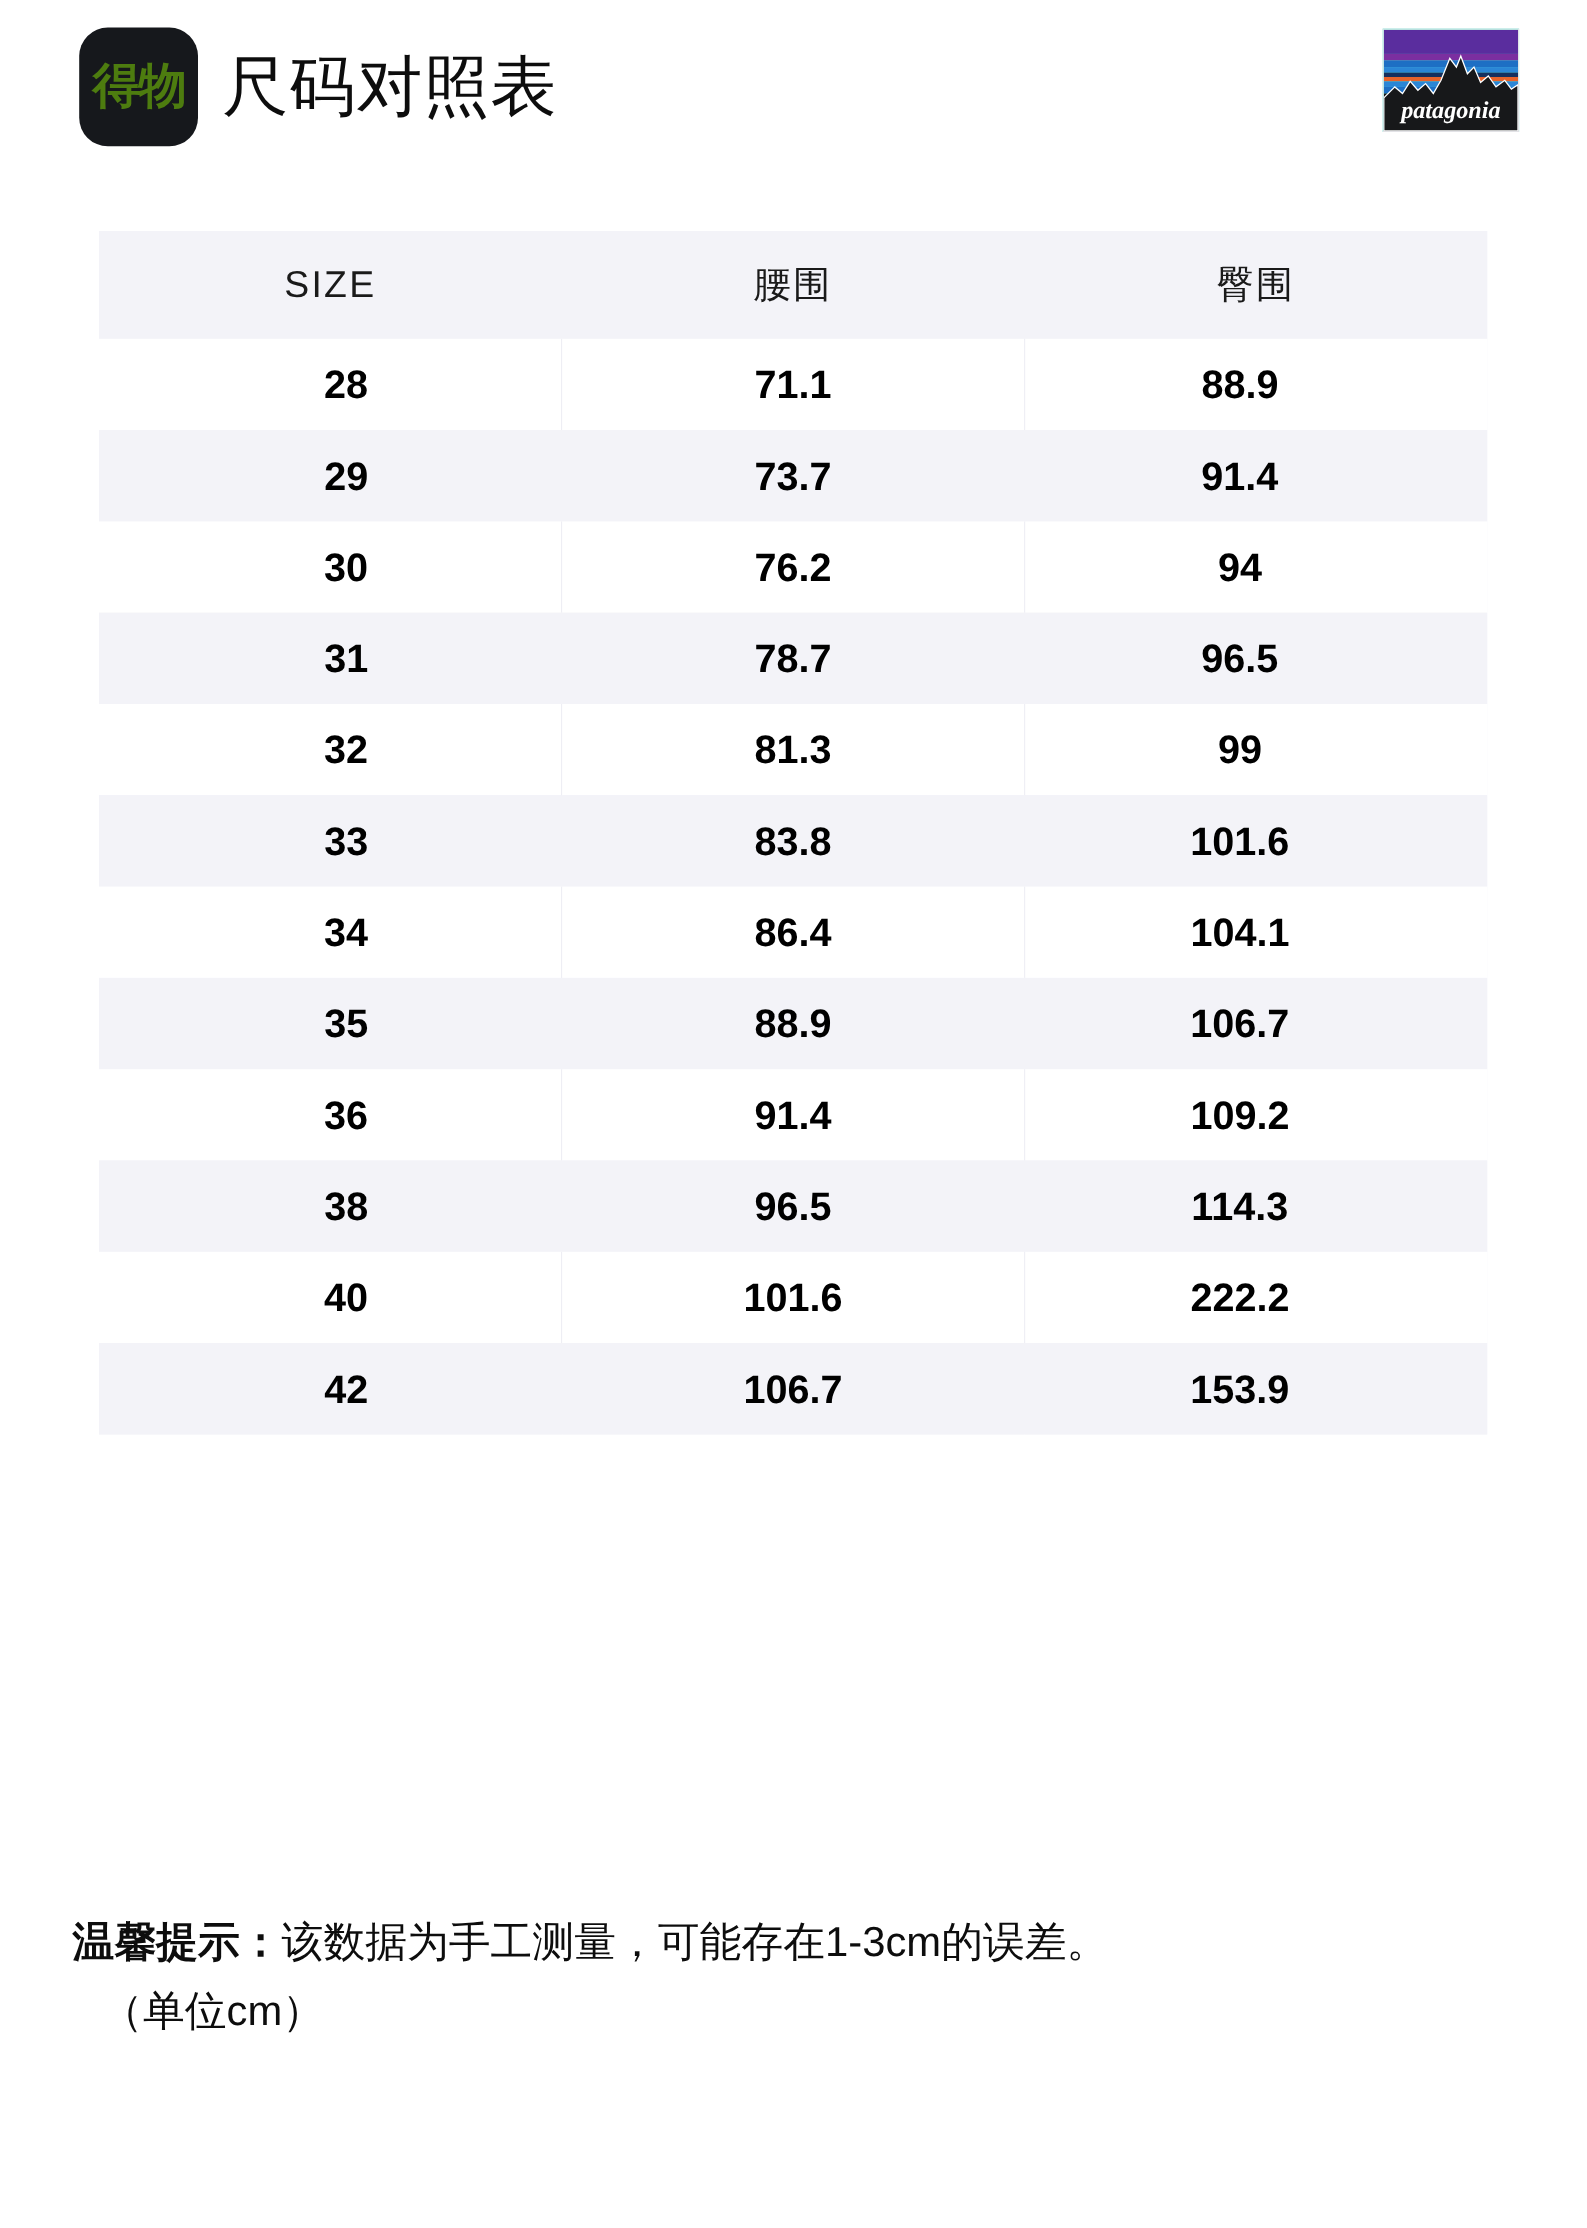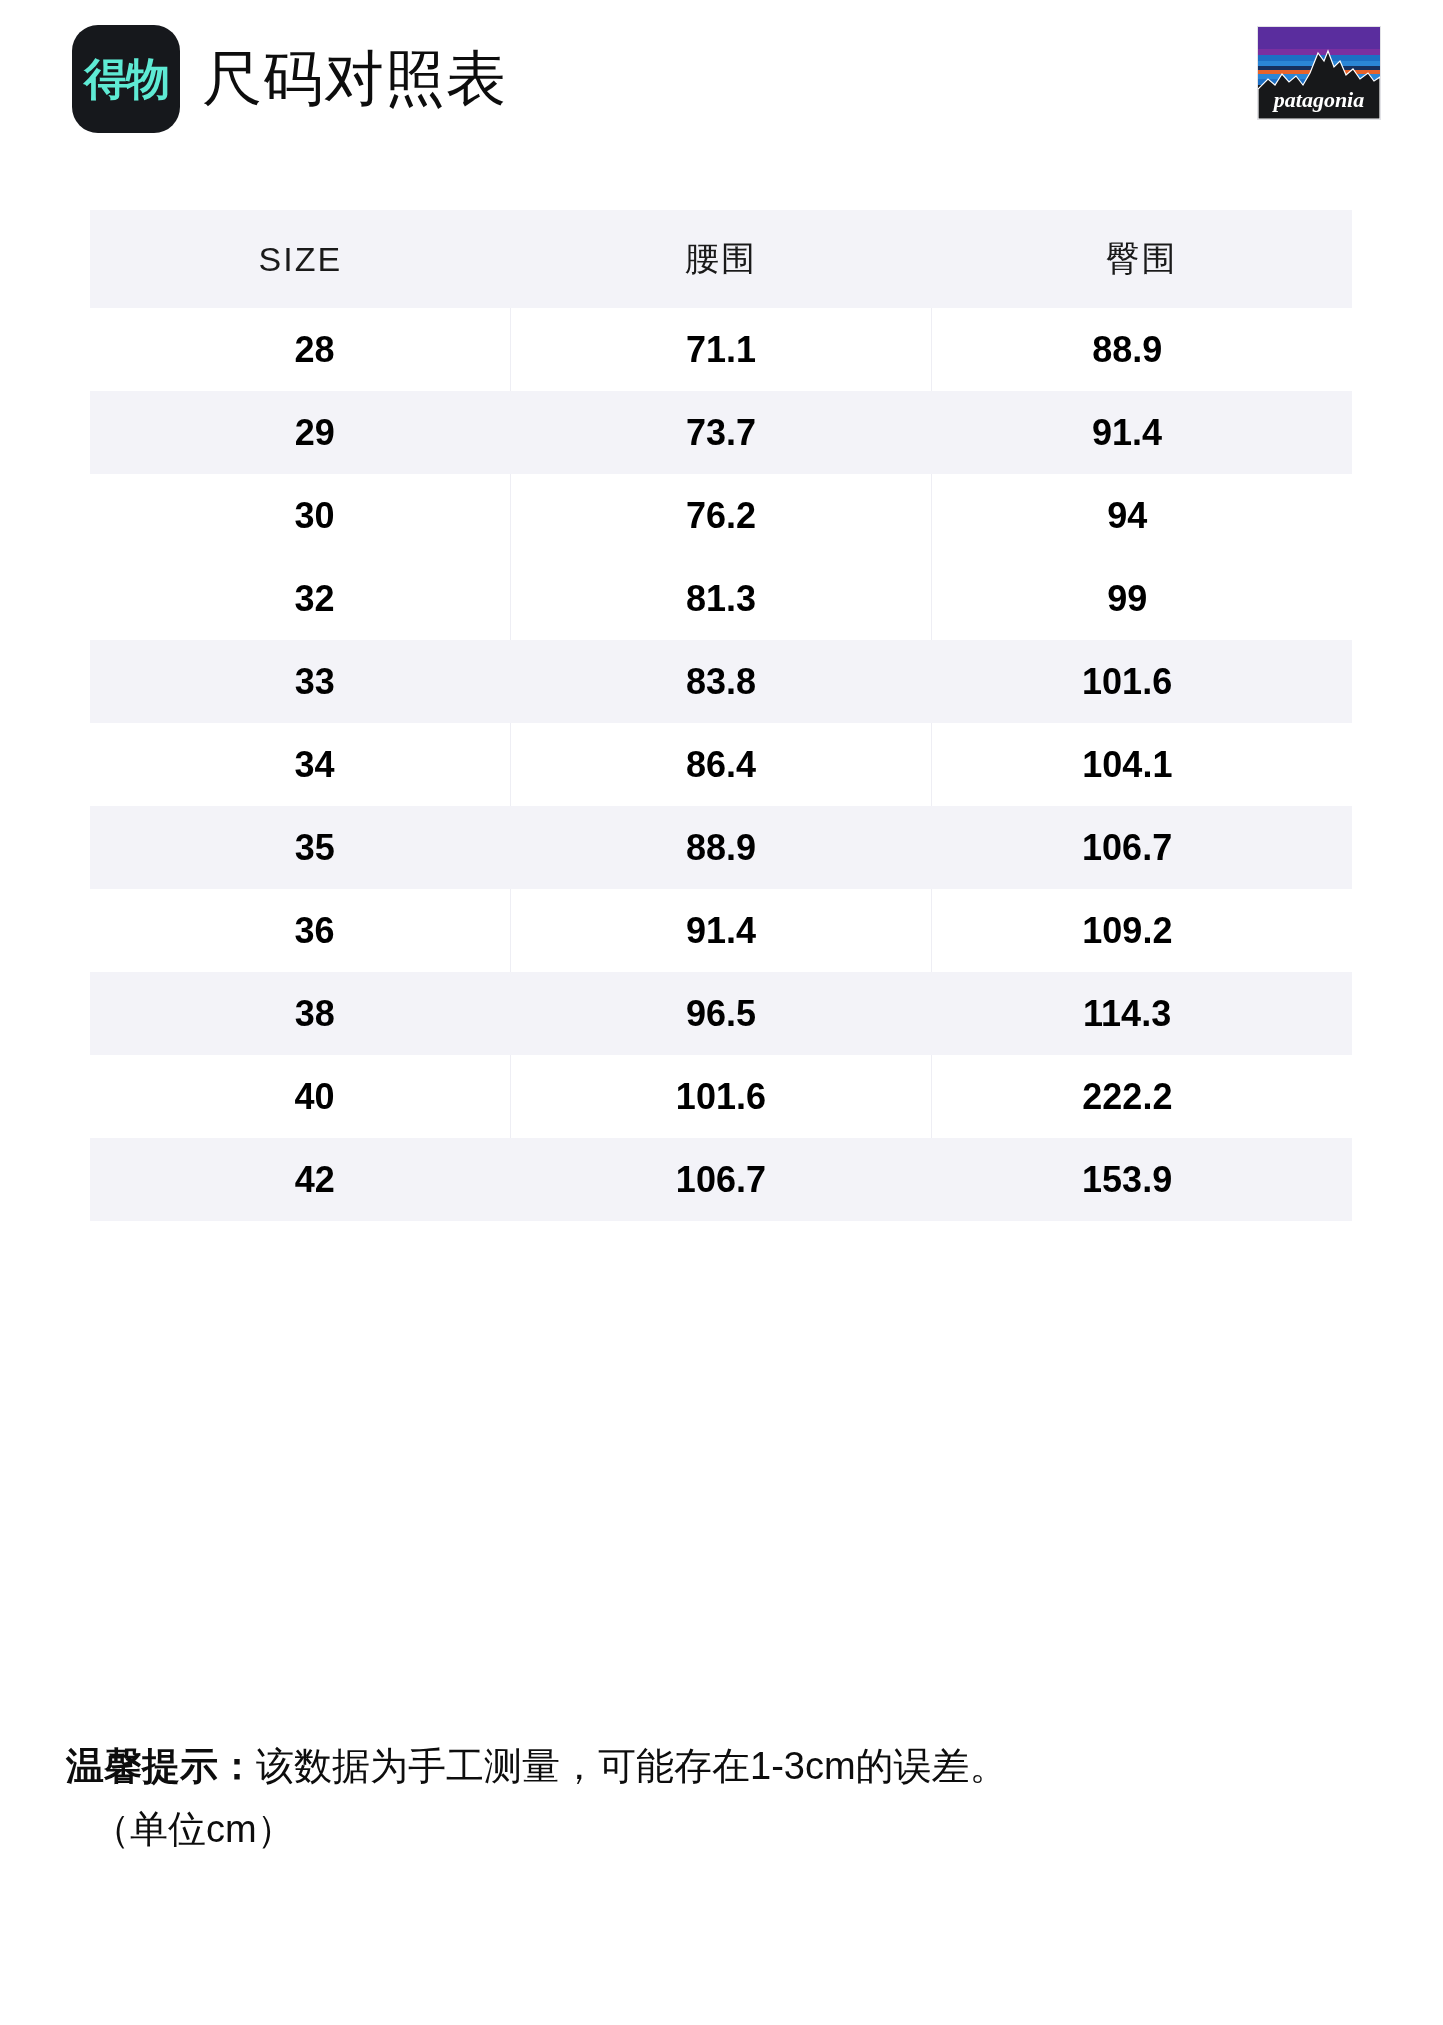--- a/index.html
+++ b/index.html
@@ -41,21 +41,21 @@
     width: 108px;
     height: 108px;
     border-radius: 26px;
     background: #16181c;
     display: flex;
     align-items: center;
     justify-content: center;
     flex: none;
   }
   .dewu-logo-text {
-    color: #5eead4;
+    color: #4d7c0f;
     font-size: 44px;
     font-weight: 700;
     letter-spacing: -2px;
     line-height: 1;
     font-family: "Liberation Sans", "DejaVu Sans", sans-serif;
   }
   .page-title {
     font-size: 60px;
     font-weight: 400;
     color: #0d0d0d;
@@ -216,20 +216,25 @@
           <tr>
             <td class="cell-pad-left">29</td>
             <td>73.7</td>
             <td class="cell-pad-right">91.4</td>
           </tr>
           <tr class="row-alt">
             <td class="cell-pad-left">30</td>
             <td>76.2</td>
             <td class="cell-pad-right">94</td>
           </tr>
+          <tr>
+            <td class="cell-pad-left">31</td>
+            <td>78.7</td>
+            <td class="cell-pad-right">96.5</td>
+          </tr>
           <tr class="row-alt">
             <td class="cell-pad-left">32</td>
             <td>81.3</td>
             <td class="cell-pad-right">99</td>
           </tr>
           <tr>
             <td class="cell-pad-left">33</td>
             <td>83.8</td>
             <td class="cell-pad-right">101.6</td>
           </tr>

